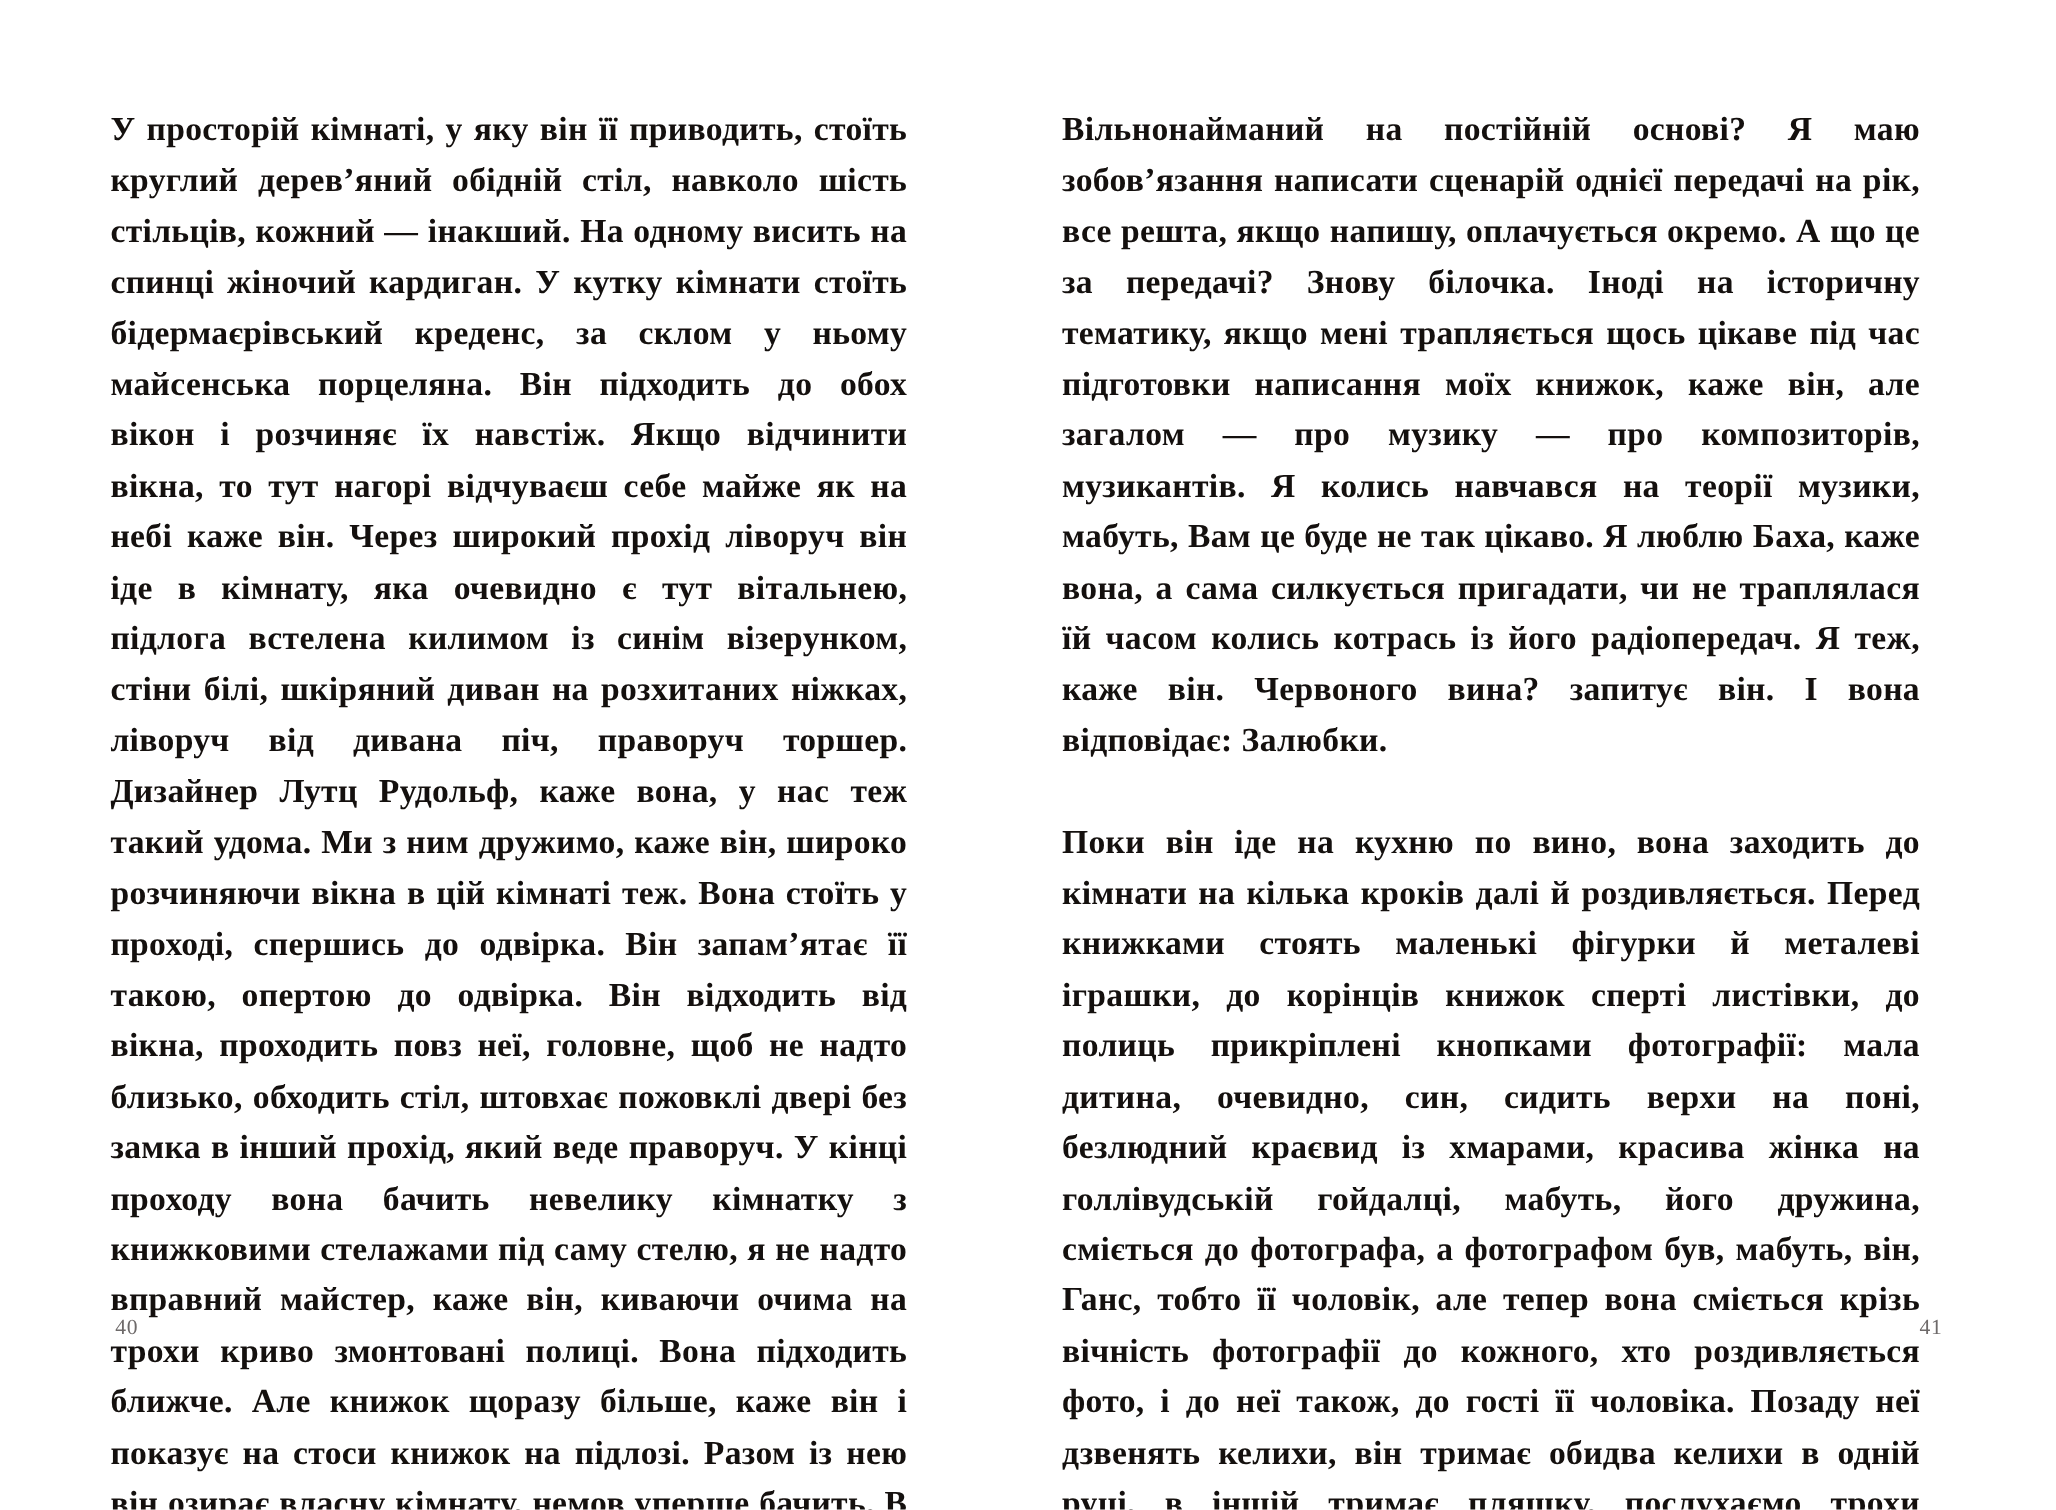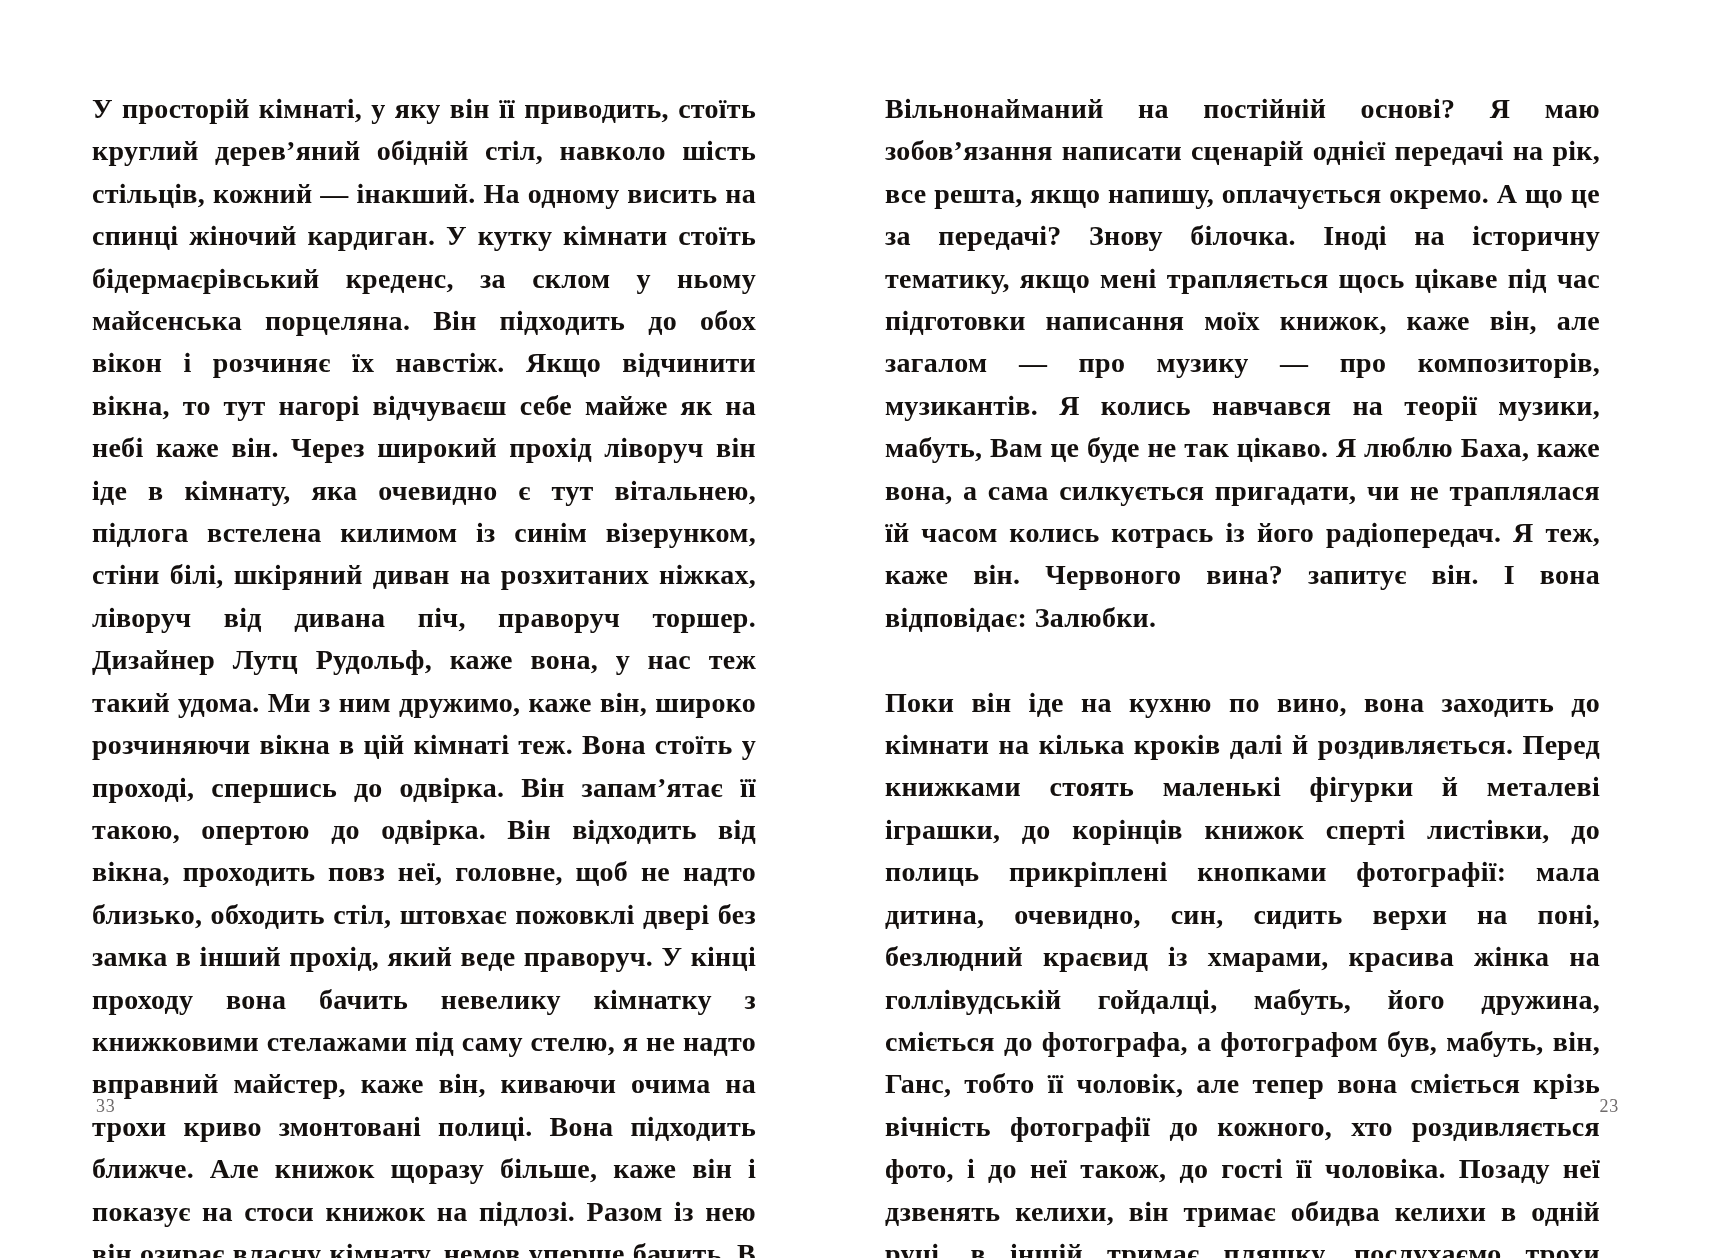--- a/index.html
+++ b/index.html
@@ -71,24 +71,24 @@
 </style>
 </head>
 <body>
 
 <div class="spread">
 
   <div class="page page-left">
     <div class="textblock">
       <p class="para last-line-full">У просторій кімнаті, у яку він її приводить, стоїть круглий дерев’яний обідній стіл, навколо шість стільців, кожний — інакший. На одному висить на спинці жіночий кардиган. У кутку кімнати стоїть бідермаєрівський креденс, за склом у ньому майсенська порцеляна. Він підходить до обох вікон і розчиняє їх навстіж. Якщо відчинити вікна, то тут нагорі відчуваєш себе майже як на небі каже він. Через широкий прохід ліворуч він іде в кімнату, яка очевидно є тут вітальнею, підлога встелена килимом із синім візерунком, стіни білі, шкіряний диван на розхитаних ніжках, ліворуч від дивана піч, праворуч торшер. Дизайнер Лутц Рудольф, каже вона, у нас теж такий удома. Ми з ним дружимо, каже він, широко розчиняючи вікна в цій кімнаті теж. Вона стоїть у проході, спершись до одвірка. Він запам’ятає її такою, опертою до одвірка. Він відходить від вікна, проходить повз неї, головне, щоб не надто близько, обходить стіл, штовхає пожовклі двері без замка в інший прохід, який веде праворуч. У кінці проходу вона бачить невелику кімнатку з книжковими стелажами під саму стелю, я не надто вправний майстер, каже він, киваючи очима на трохи криво змонтовані полиці. Вона підходить ближче. Але книжок щоразу більше, каже він і показує на стоси книжок на підлозі. Разом із нею він озирає власну кімнату, немов уперше бачить. В еркері стоїть письмовий стіл. То тут Ви пишете? Чесно кажучи, рідко. Я ще маю робітню на Ґлінка-штрасе, не люблю працювати вдома. Розумію, каже вона. Там на Ґлінка-штрасе я маю все, що мені потрібно для роботи на радіо, я там офіційно працюю. Справді, ким? Яка вона допитлива, і, коли вона так зацікавлено запитує, то схожа на білочку. Я автор — це називають «вільнонайманий на постійній основі».</p>
     </div>
-    <div class="folio folio-left">33</div>
+    <div class="folio folio-left">40</div>
   </div>
 
   <div class="page page-right">
     <div class="textblock">
       <p class="para">Вільнонайманий на постійній основі? Я маю зобов’язання написати сценарій однієї передачі на рік, все решта, якщо напишу, оплачується окремо. А що це за передачі? Знову білочка. Іноді на історичну тематику, якщо мені трапляється щось цікаве під час підготовки написання моїх книжок, каже він, але загалом — про музику — про композиторів, музикантів. Я колись навчався на теорії музики, мабуть, Вам це буде не так цікаво. Я люблю Баха, каже вона, а сама силкується пригадати, чи не траплялася їй часом колись котрась із його радіопередач. Я теж, каже він. Червоного вина? запитує він. І вона відповідає: Залюбки.</p>
       <p class="para">Поки він іде на кухню по вино, вона заходить до кімнати на кілька кроків далі й роздивляється. Перед книжками стоять маленькі фігурки й металеві іграшки, до корінців книжок сперті листівки, до полиць прикріплені кнопками фотографії: мала дитина, очевидно, син, сидить верхи на поні, безлюдний краєвид із хмарами, красива жінка на голлівудській гойдалці, мабуть, його дружина, сміється до фотографа, а фотографом був, мабуть, він, Ганс, тобто її чоловік, але тепер вона сміється крізь вічність фотографії до кожного, хто роздивляється фото, і до неї також, до гості її чоловіка. Позаду неї дзвенять келихи, він тримає обидва келихи в одній руці, в іншій тримає пляшку, послухаємо трохи музику? запитує він і переміщається до вітальні. Так, каже вона і йде слідом за ним.</p>
     </div>
-    <div class="folio folio-right">23</div>
+    <div class="folio folio-right">41</div>
   </div>
 
 </div>
 
 </body></html>

